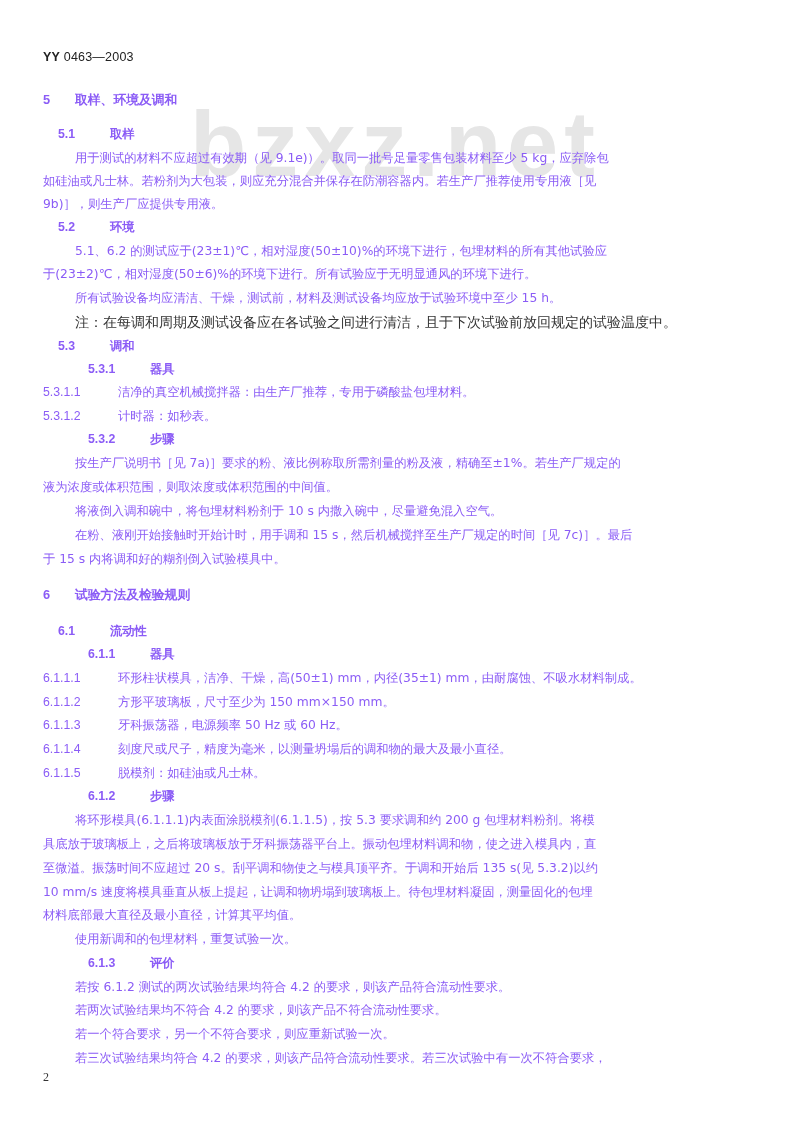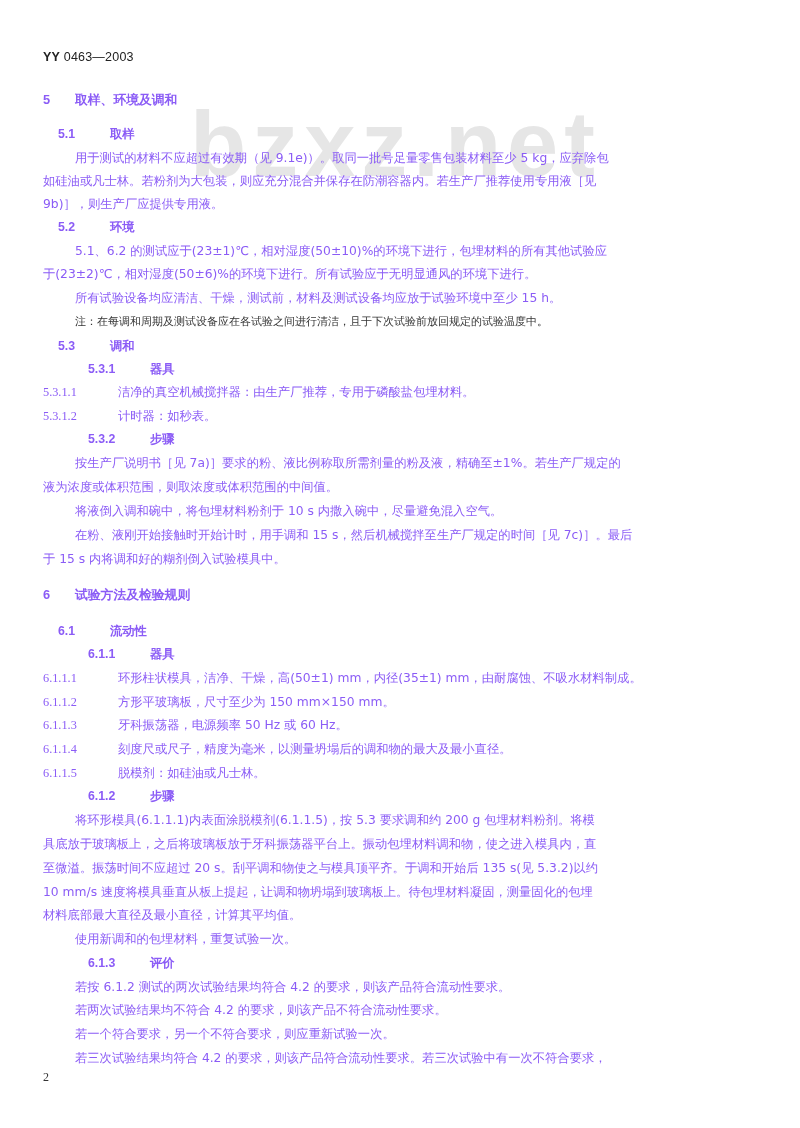--- a/index.html
+++ b/index.html
@@ -63,23 +63,23 @@
   .indent { left: 32px; }
   .h1 { font-weight: bold; font-size: 12.8px; }
   .h2 { font-weight: bold; }
   .num {
     display: inline-block;
     font-family: "Liberation Sans", sans-serif;
   }
   .h1 .num { width: 32px; }
   .h2 .num { width: 52px; margin-left: 15px; }
   .h3 .num { width: 62px; margin-left: 45px; }
-  .h4 .num { width: 75px; font-weight: normal; font-family: Liberation Serif, serif; }
+  .h4 .num { width: 75px; font-weight: normal; }
   .h3 { font-weight: bold; }
-  .note { font-size: 11px; left: 32px; color: #333; }
+  .note { font-size: 14px; left: 32px; color: #333; }
   .page-number {
     position: absolute;
     left: 43px;
     top: 1058px;
     font-size: 12px;
     color: #333;
     font-family: "Liberation Serif", serif;
   }
 </style>
 </head>

